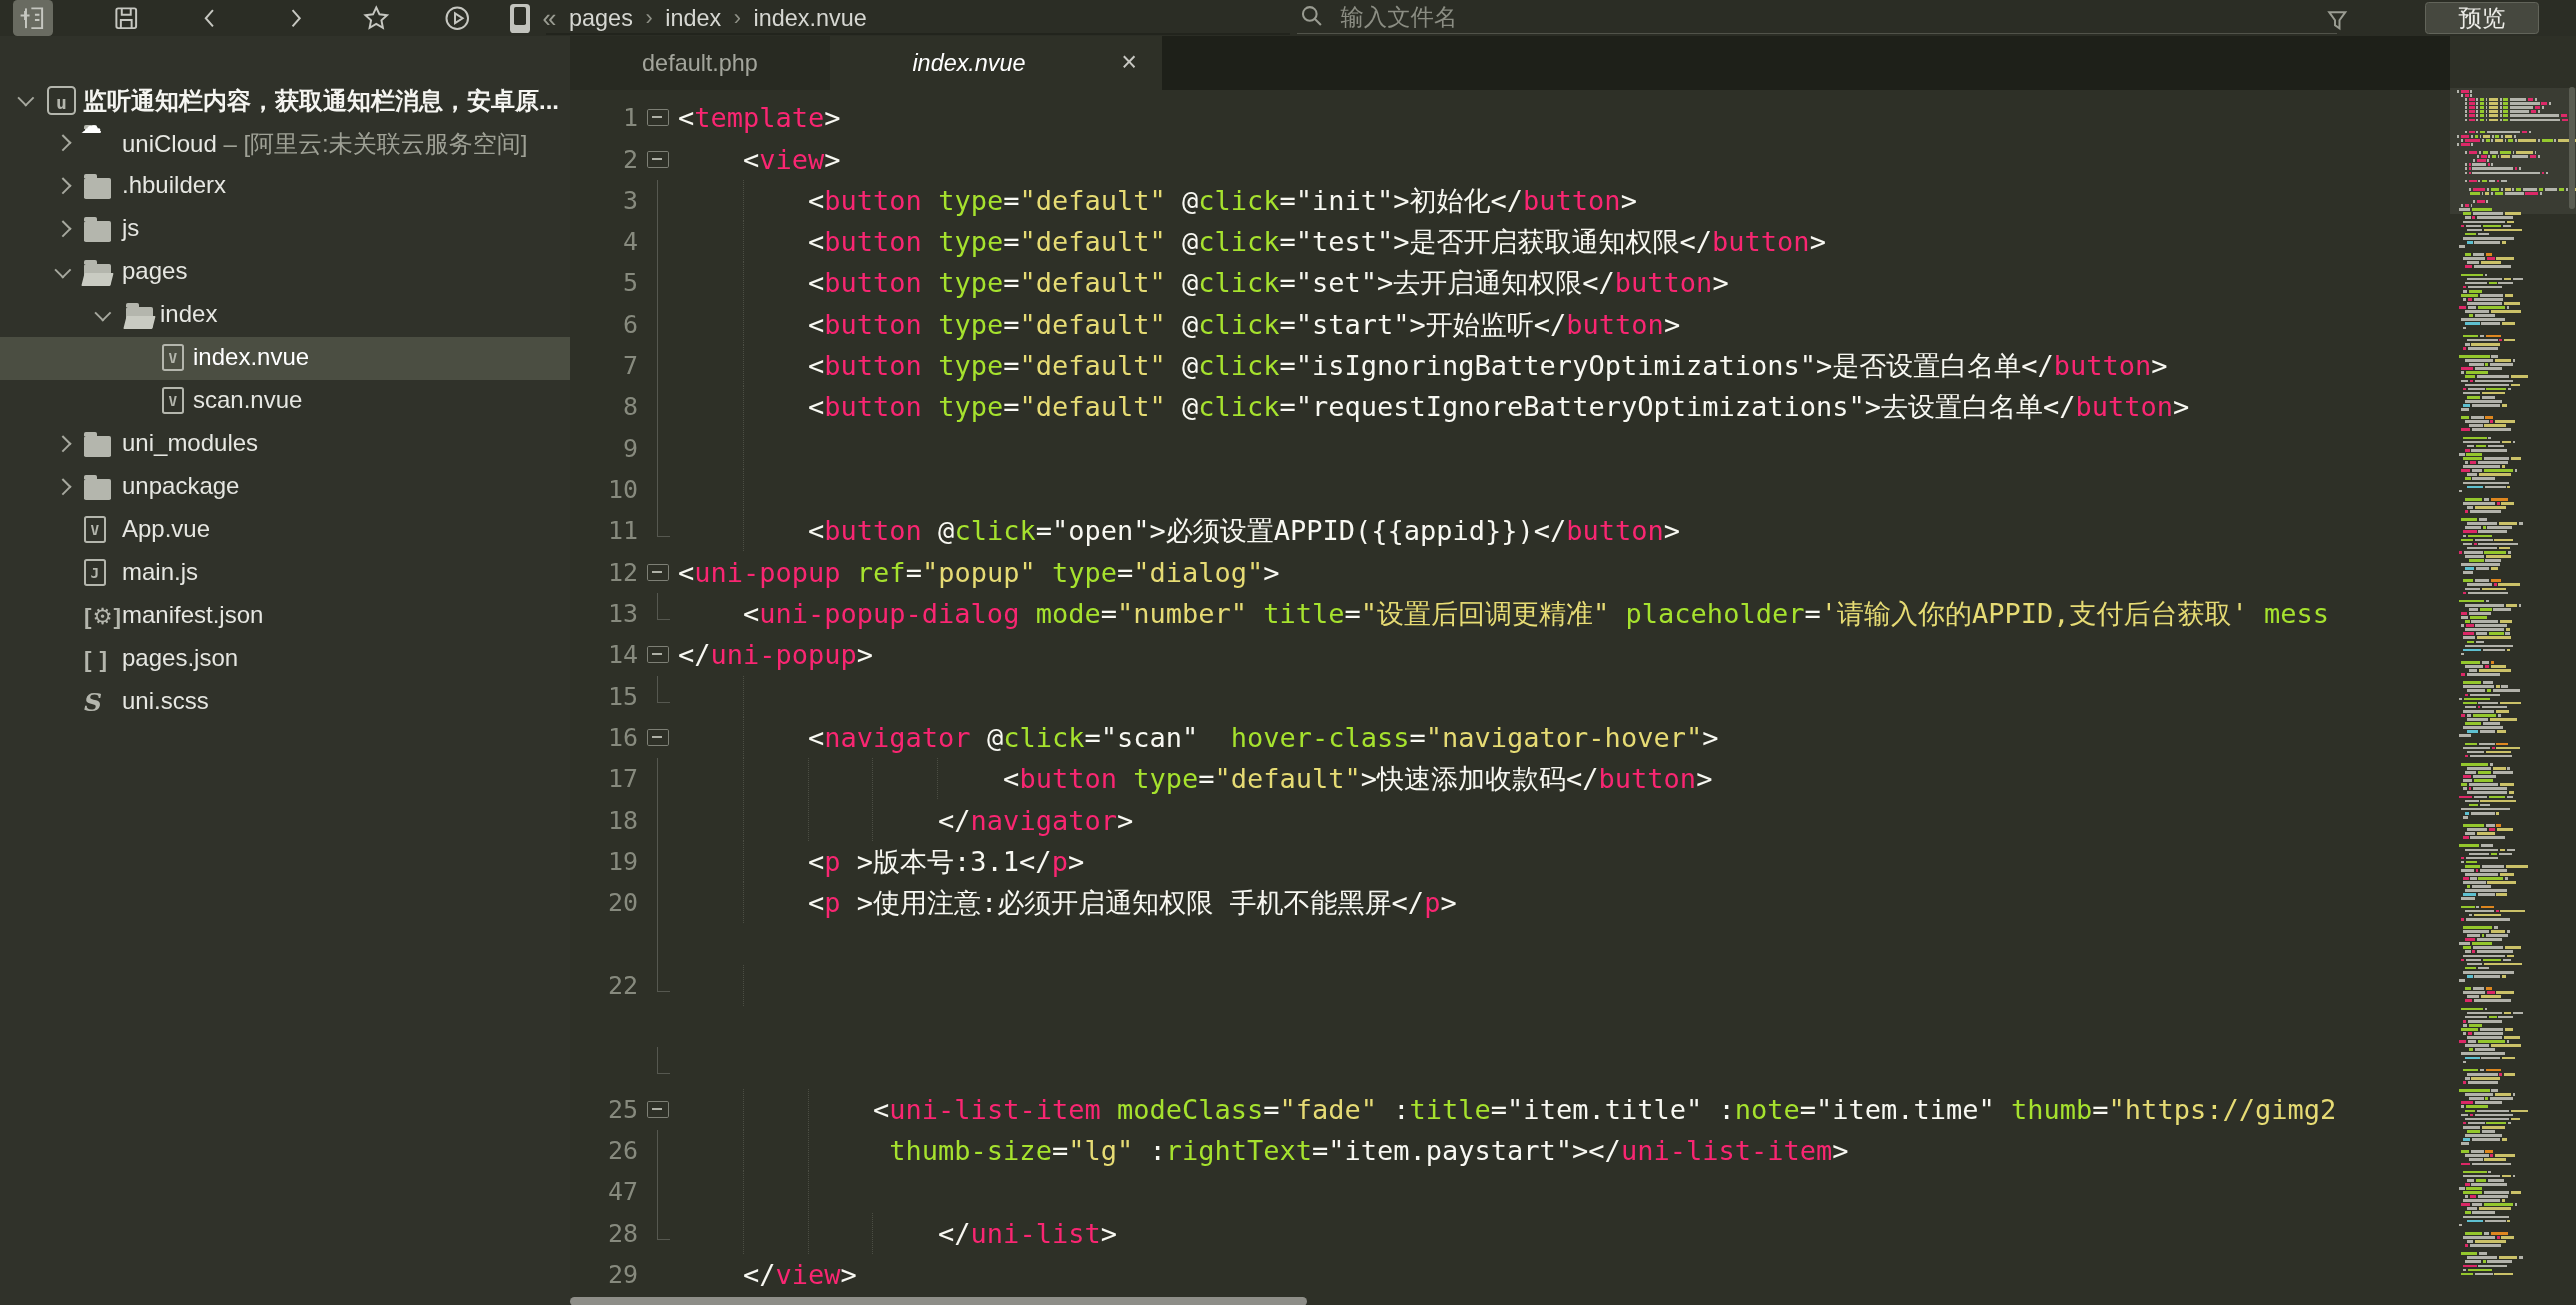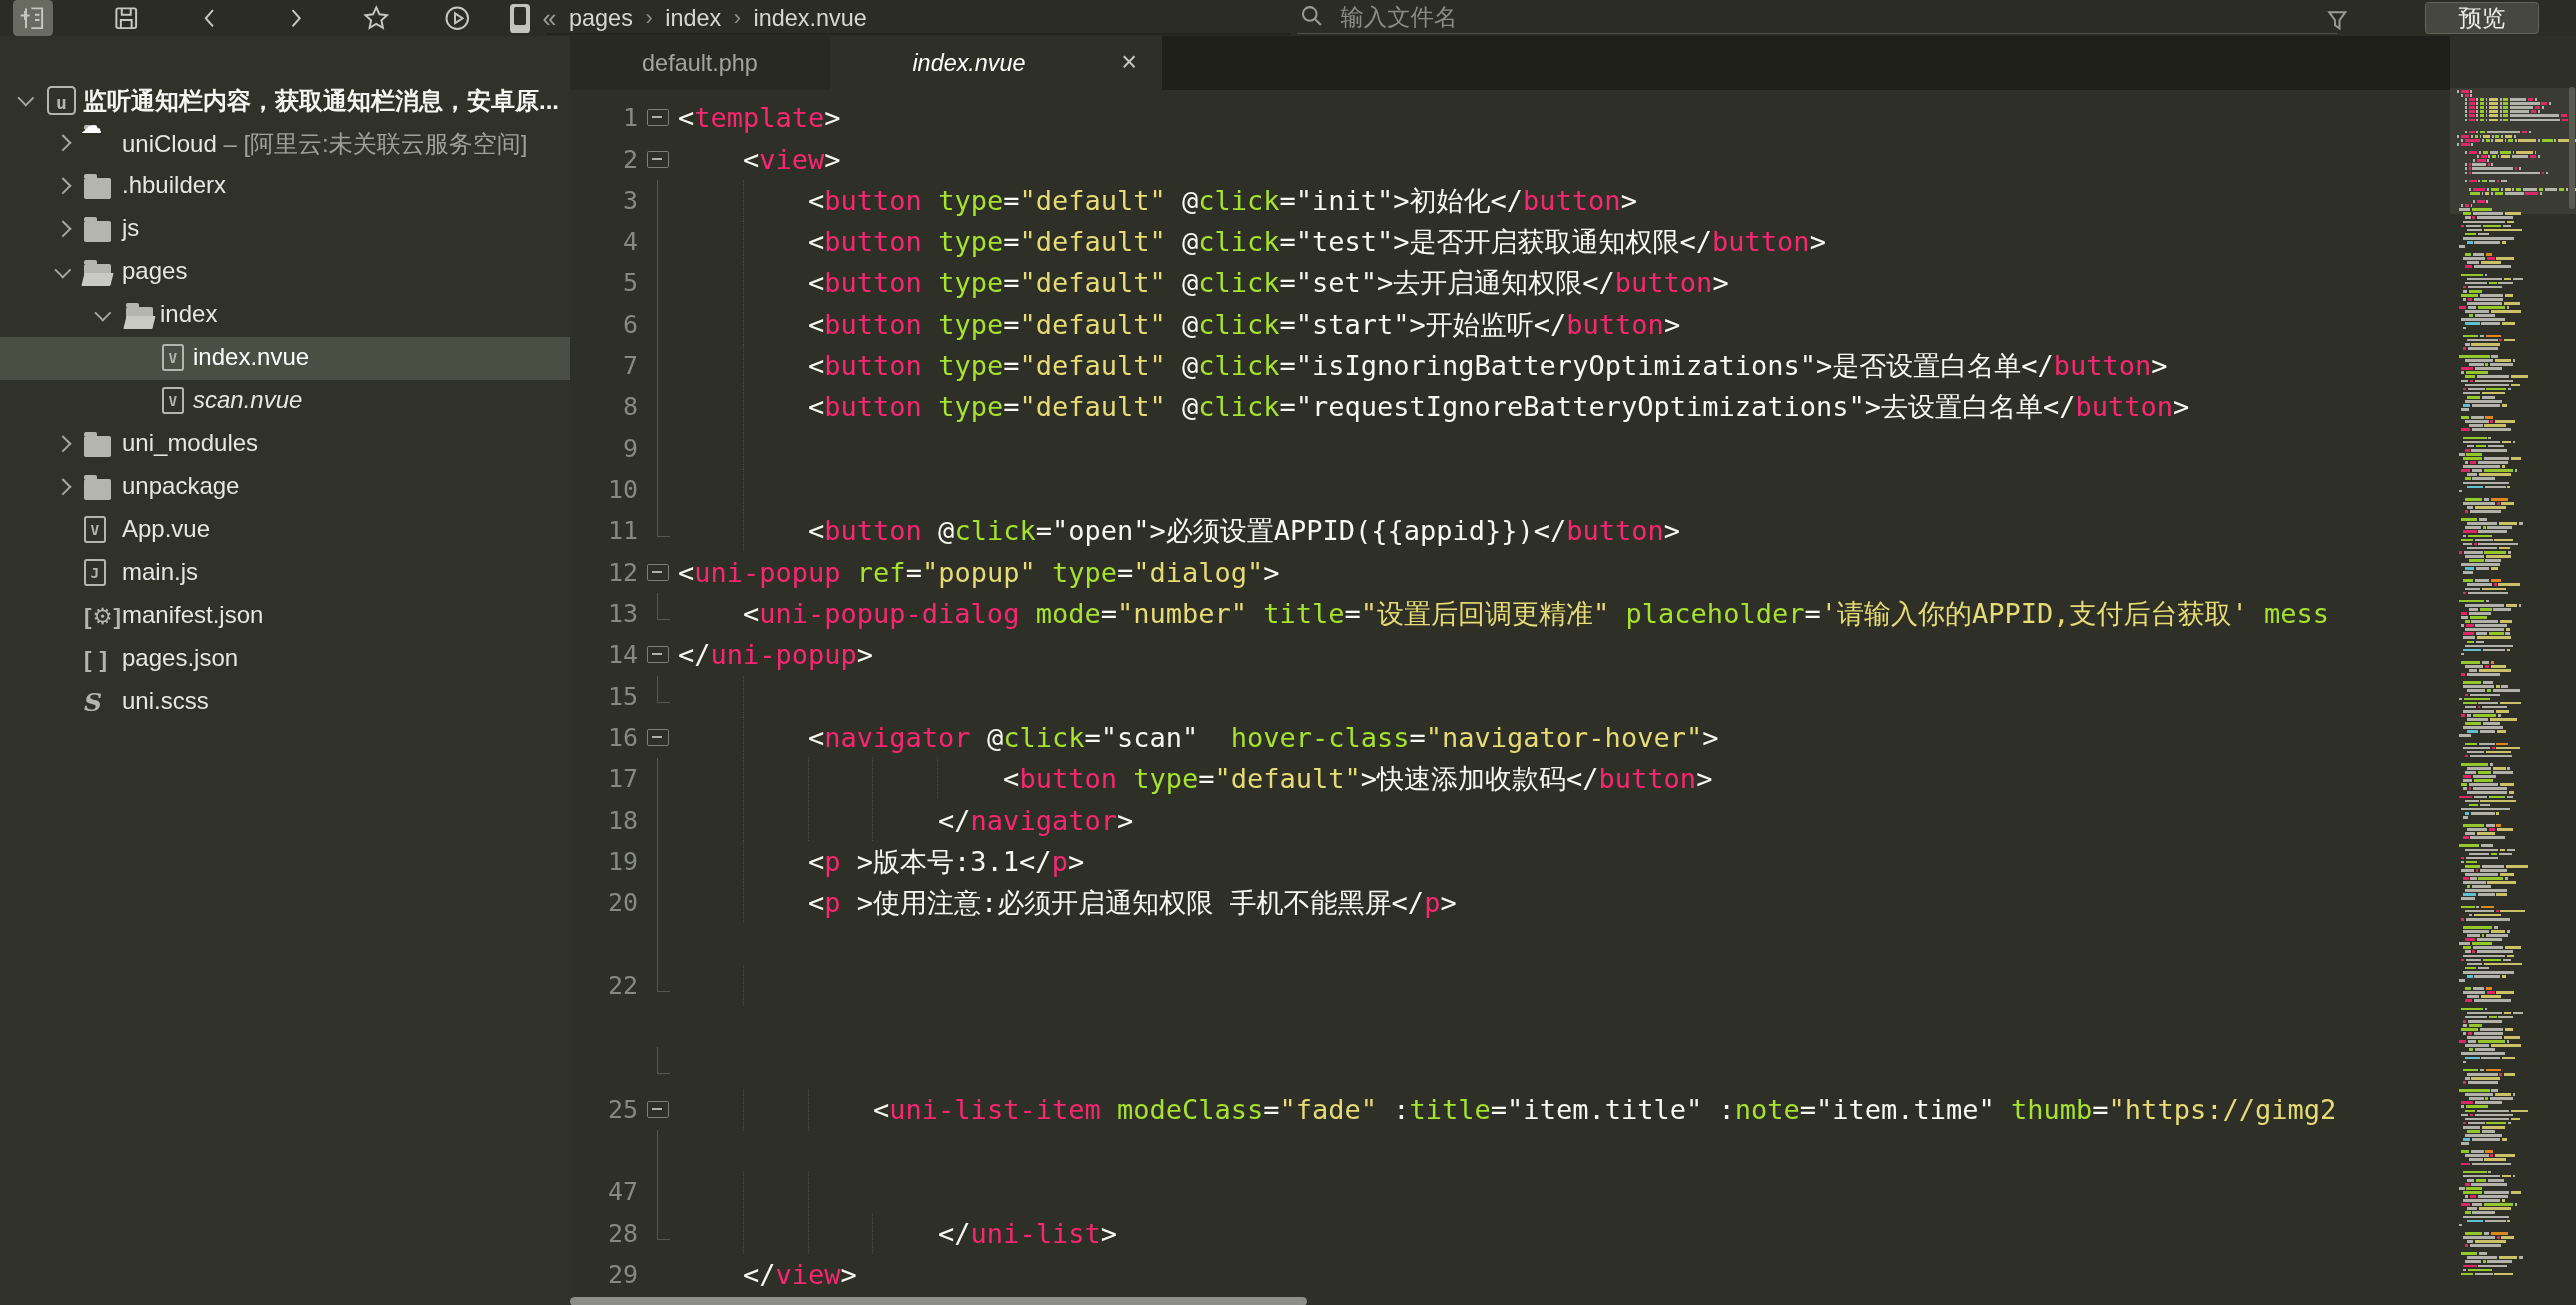--- a/index.html
+++ b/index.html
@@ -195,21 +195,21 @@
         <div class="trow selected">
           <span class="ico" style="left: 162px;">
             <span class="ico-file">V</span>
           </span>
           <span class="lbl" style="left: 193px;">index.nvue</span>
         </div>
         <div class="trow">
           <span class="ico" style="left: 162px;">
             <span class="ico-file">V</span>
           </span>
-          <span class="lbl" style="left: 193px; font-style: italic;">scan.nvue</span>
+          <span class="lbl" style="left: 193px;">scan.nvue</span>
         </div>
         <div class="trow">
           <span class="chev right" style="left: 57px;"></span>
           <span class="ico" style="left: 84px;">
             <span class="ico-folder" style="display:block"></span>
           </span>
           <span class="lbl" style="left: 122px;">uni_modules</span>
         </div>
         <div class="trow">
           <span class="chev right" style="left: 57px;"></span>
@@ -367,20 +367,26 @@
       <div class="cline" style="top: 875px;">
         <span class="lnum">22</span>
         <span class="guide" style="left: 173px;"></span>
       </div>
       <div class="cline" style="top: 999px;">
         <span class="lnum">25</span>
         <span class="foldbox"></span>
         <span class="guide" style="left: 173px;"></span>
         <span class="guide" style="left: 238px;"></span>
         <span class="codetxt"><span>            </span><span class="tk-p">&lt;</span><span class="tk-t">uni-list-item</span><span class="tk-p"> </span><span class="tk-a">modeClass</span><span class="tk-p">=</span><span class="tk-s">"fade"</span><span class="tk-p"> :</span><span class="tk-a">title</span><span class="tk-p">="item.title" :</span><span class="tk-a">note</span><span class="tk-p">="item.time" </span><span class="tk-a">thumb</span><span class="tk-p">=</span><span class="tk-s">"https://gimg2</span></span>
+      </div>
+      <div class="cline" style="top: 1040px;">
+        <span class="lnum">26</span>
+        <span class="guide" style="left: 173px;"></span>
+        <span class="guide" style="left: 238px;"></span>
+        <span class="codetxt"><span>             </span><span class="tk-a">thumb-size</span><span class="tk-p">=</span><span class="tk-s">"lg"</span><span class="tk-p"> :</span><span class="tk-a">rightText</span><span class="tk-p">="item.paystart"&gt;&lt;/</span><span class="tk-t">uni-list-item</span><span class="tk-p">&gt;</span></span>
       </div>
       <div class="cline" style="top: 1081px;">
         <span class="lnum">47</span>
         <span class="guide" style="left: 173px;"></span>
         <span class="guide" style="left: 238px;"></span>
       </div>
       <div class="cline" style="top: 1123px;">
         <span class="lnum">28</span>
         <span class="guide" style="left: 173px;"></span>
         <span class="guide" style="left: 238px;"></span>

